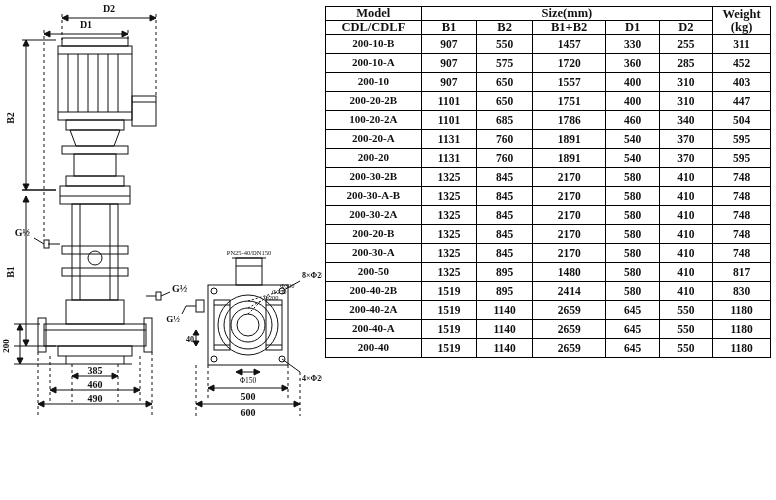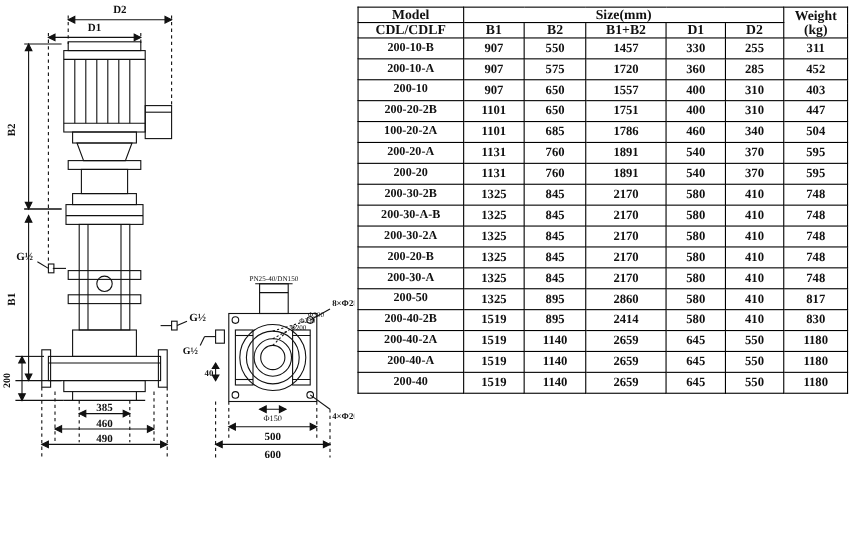--- a/index.html
+++ b/index.html
@@ -383,21 +383,21 @@
             <td>845</td>
             <td>2170</td>
             <td>580</td>
             <td>410</td>
             <td>748</td>
           </tr>
           <tr>
             <td class="model-cell">200-50</td>
             <td>1325</td>
             <td>895</td>
-            <td>2860</td>
+            <td>1480</td>
             <td>580</td>
             <td>410</td>
             <td>817</td>
           </tr>
           <tr>
             <td class="model-cell">200-40-2B</td>
             <td>1519</td>
             <td>895</td>
             <td>2414</td>
             <td>580</td>

